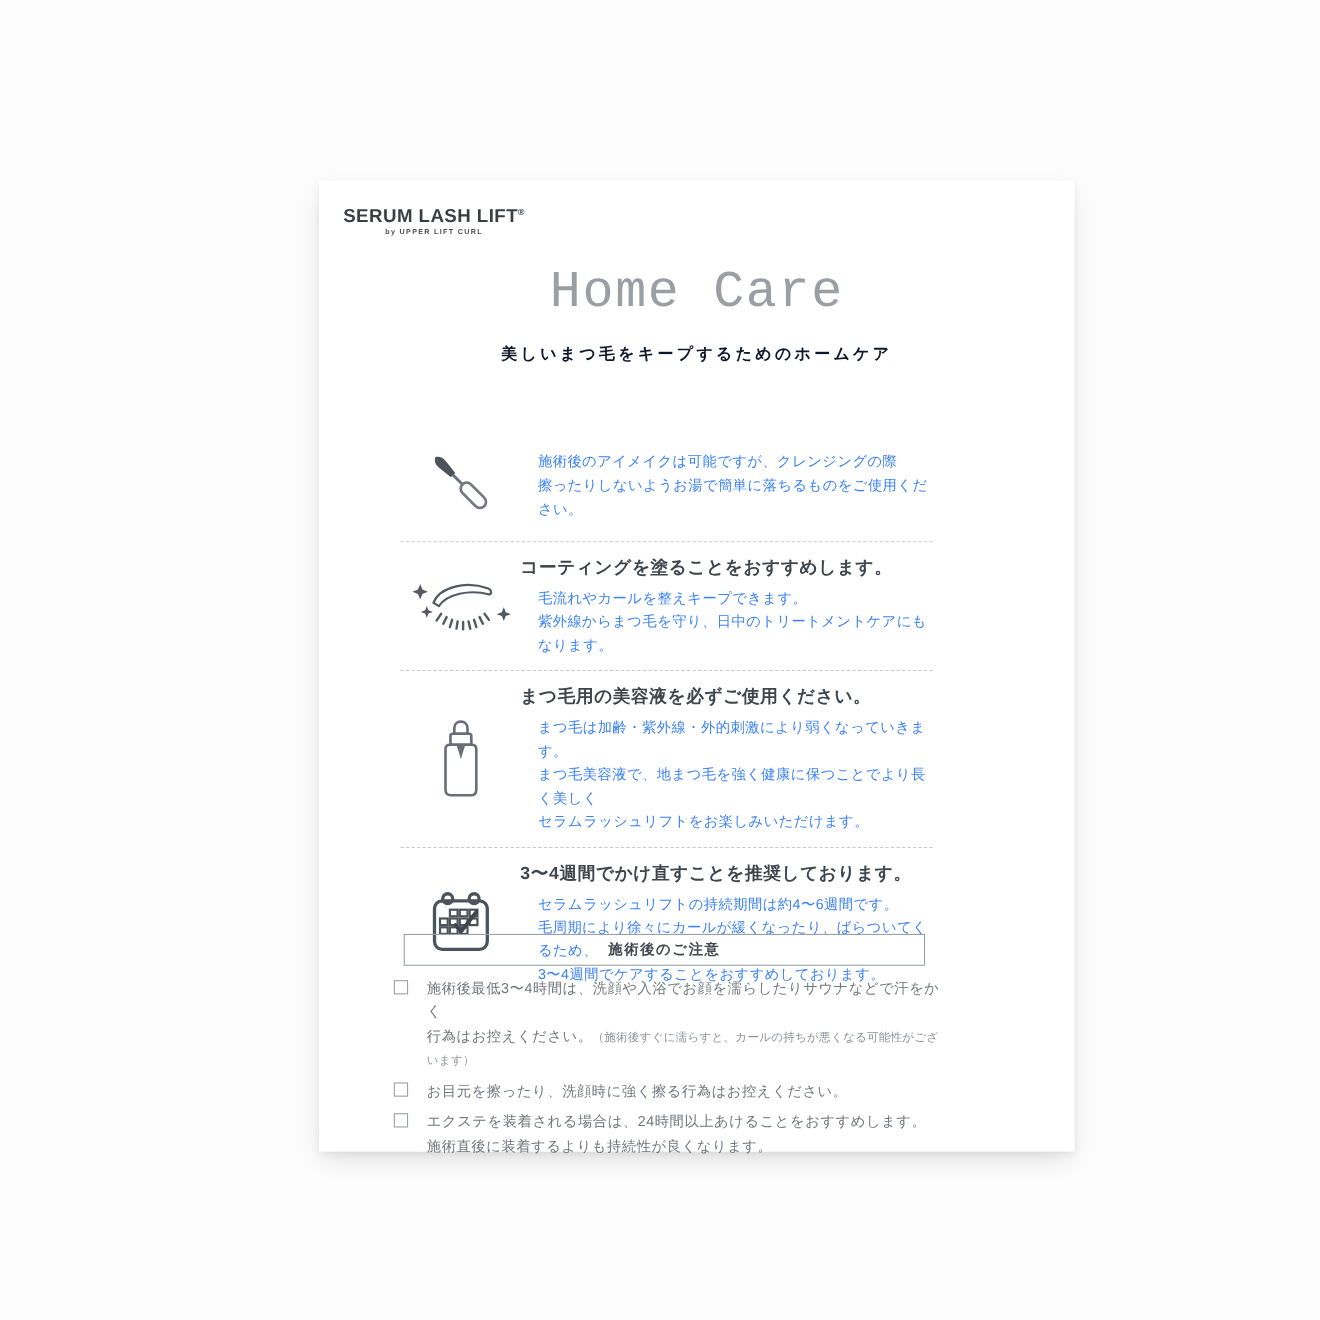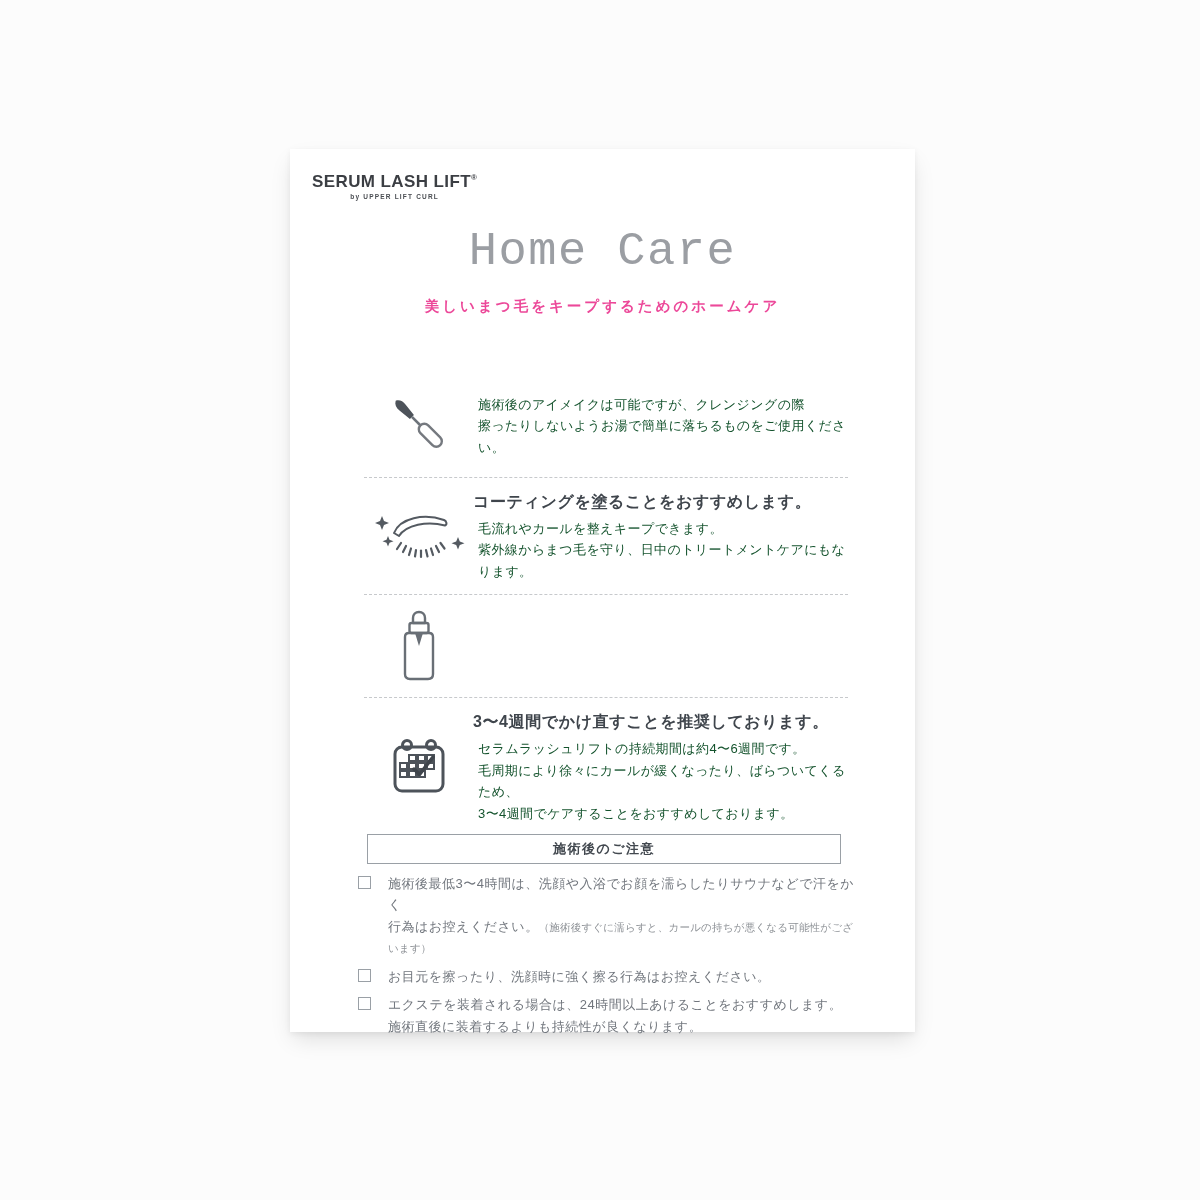--- a/index.html
+++ b/index.html
@@ -2,45 +2,45 @@
 <html><head>
 <meta charset="utf-8">
 <style>
   html,body{margin:0;padding:0;background:#fcfcfc;width:1200px;height:1200px;overflow:hidden;}
   *{box-sizing:border-box;}
   body{font-family:"Liberation Sans","DejaVu Sans",sans-serif;}
 
   .canvas{position:relative;width:1200px;height:1200px;background:#fcfcfc;}
 
   .sheet{
-    position:absolute;left:290px;top:149px;width:625px;height:883px;
+    position:absolute;left:290px;top:164px;width:687px;height:883px;
     background:#ffffff;
     box-shadow:0 10px 22px -4px rgba(0,0,0,0.13), 0 2px 6px rgba(0,0,0,0.06);
   }
 
   
   .brand{position:absolute;left:22px;top:23px;display:inline-block;text-align:center;}
   .brand-name{font-size:17px;font-weight:700;letter-spacing:0.4px;color:#3b3e43;white-space:nowrap;}
   .brand-mark{font-size:8px;vertical-align:super;}
   .brand-sub{font-size:6.5px;font-weight:700;letter-spacing:1.2px;color:#4a4d52;margin-top:1px;}
 
   
   .title{position:absolute;left:0;top:76px;width:100%;margin:0;text-align:center;
     font-size:47px;font-weight:300;color:#9b9ea3;letter-spacing:1.5px;font-family:Liberation Mono, monospace;}
   .subtitle{position:absolute;left:0;top:148px;width:100%;margin:0;text-align:center;
-    font-size:14.5px;font-weight:600;color:#ec4899;letter-spacing:3px;}
+    font-size:14.5px;font-weight:600;color:#0f172a;letter-spacing:3px;}
 
   
   .sections{position:absolute;left:74px;top:222px;width:484px;}
   .section{display:grid;grid-template-columns:109px 1fr;align-items:center;padding:12px 0;}
   .section:not(:last-child){border-bottom:1px dashed #c7c9cc;}
   .icon-cell{display:flex;justify-content:center;align-items:center;}
   .sec-heading{margin:0;font-size:16px;font-weight:700;color:#3f454c;line-height:1.5;
     letter-spacing:0.6px;white-space:pre-line;}
-  .sec-body{margin:4px 0 0 5px;font-size:13px;color:#14532d;line-height:1.65;
+  .sec-body{margin:4px 0 0 16px;font-size:13px;color:#3b82f6;line-height:1.65;
     letter-spacing:0.4px;white-space:pre-line;}
 
   
   .notice-box{position:absolute;left:77px;top:685px;width:474px;border:1px solid #9aa0a6;
     text-align:center;padding:4px 0 5px 0;}
   .notice-title{font-size:13px;font-weight:700;color:#42484f;letter-spacing:1.5px;}
 
   .checklist{position:absolute;left:68px;top:724px;width:505px;}
   .check-item{display:flex;gap:17px;margin-bottom:7px;}
   .checkbox{flex:none;width:13px;height:13px;border:1.5px solid #9aa0a6;margin-top:3px;background:#fff;}
@@ -115,20 +115,26 @@
         <div class="icon-cell">
           <svg width="54" height="78" viewBox="0 0 54 78">
             <g fill="none" stroke="#696f76" stroke-width="2.4" stroke-linejoin="round">
               <path d="M27,5 C30.5,5 33,7.5 33,11 L33,16 L21,16 L21,11 C21,7.5 23.5,5 27,5 Z"></path>
               <rect x="17.5" y="16" width="19" height="10" rx="2"></rect>
               <path d="M13,30 Q13,26 17,26 L37,26 Q41,26 41,30 L41,67 Q41,72 36,72 L18,72 Q13,72 13,67 Z"></path>
             </g>
             <path d="M23,26 L27,39 L31,26 Z" fill="#696f76"></path>
           </svg>
         </div>
+        <div class="text-cell">
+          <h2 class="sec-heading">まつ毛用の美容液を必ずご使用ください。</h2>
+          <p class="sec-body">まつ毛は加齢・紫外線・外的刺激により弱くなっていきます。
+まつ毛美容液で、地まつ毛を強く健康に保つことでより長く美しく
+セラムラッシュリフトをお楽しみいただけます。</p>
+        </div>
       </div>
 
       <div class="section">
         <div class="icon-cell">
           <svg width="62" height="62" viewBox="0 0 62 62">
             <rect x="7" y="11" width="48" height="44" rx="7" fill="none" stroke="#4d535a" stroke-width="3"></rect>
             <circle cx="19" cy="9" r="4.5" fill="none" stroke="#4d535a" stroke-width="3"></circle>
             <circle cx="43" cy="9" r="4.5" fill="none" stroke="#4d535a" stroke-width="3"></circle>
             <g fill="none" stroke="#4d535a" stroke-width="2">
               <rect x="21" y="19" width="7" height="6"></rect>

